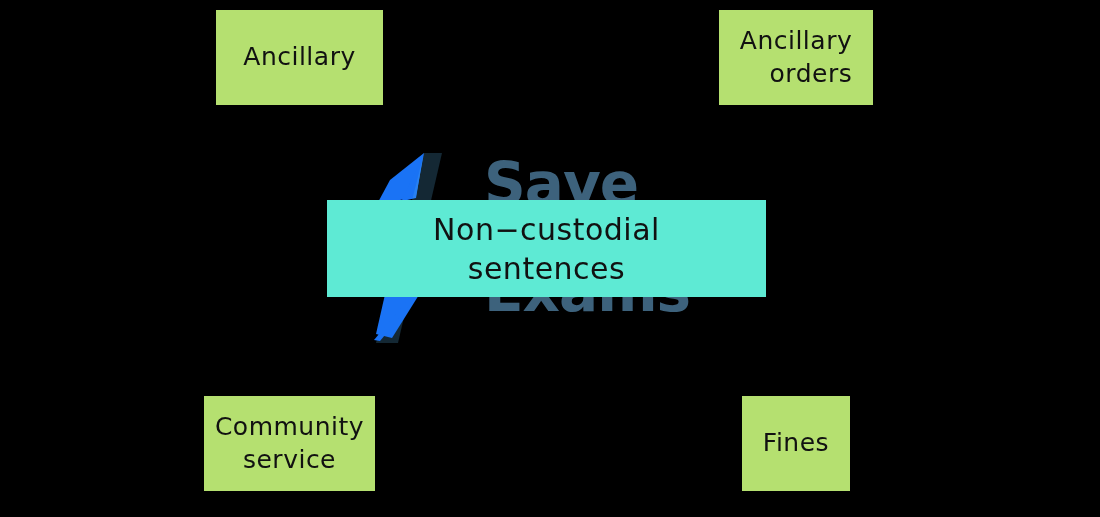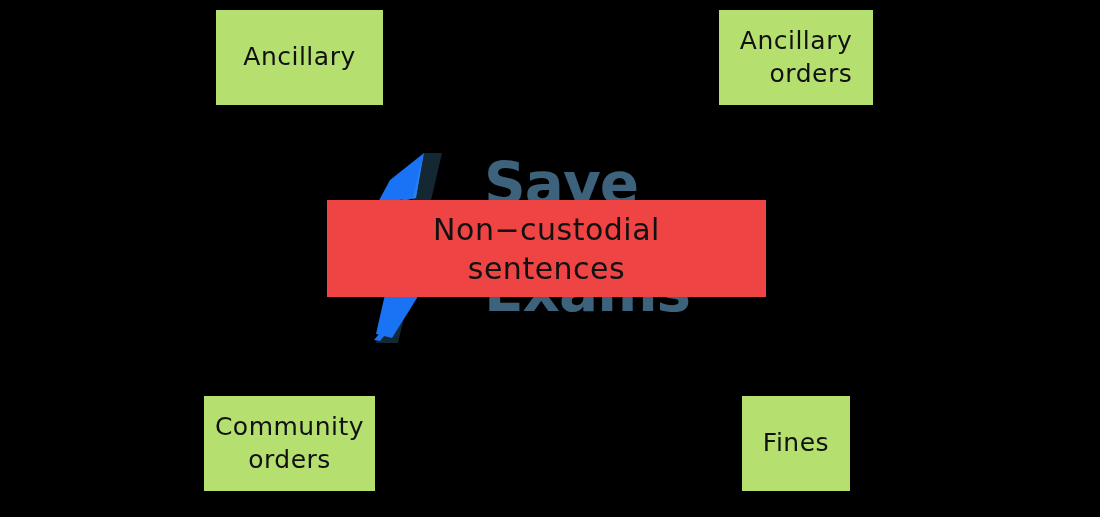--- a/index.html
+++ b/index.html
@@ -27,21 +27,21 @@
     color: #111111;
     line-height: 1.30;
     letter-spacing: 0.5px;
     z-index: 3;
   }
   .node-leaf {
     background: #b5e070;
     font-size: 25px;
   }
   .node-center {
-    background: #ef4444;
+    background: #5eead4;
     font-size: 30px;
     z-index: 3;
   }
   .node-label {
     white-space: pre-line;
     display: block;
   }
   
   #watermark {
     position: absolute;
@@ -106,20 +106,20 @@
 orders</span>
   </div>
 
   <div class="node node-center wm-over" style="left:327px; top:200px; width:439px; height:97px;">
     <span class="node-label">Non−custodial
 sentences</span>
   </div>
 
   <div class="node node-leaf" style="left:204px; top:396px; width:171px; height:95px;">
     <span class="node-label">Community
-orders</span>
+service</span>
   </div>
 
   <div class="node node-leaf" style="left:742px; top:396px; width:108px; height:95px;">
     <span class="node-label">Fines</span>
   </div>
 
 </div>
 
 </body></html>

